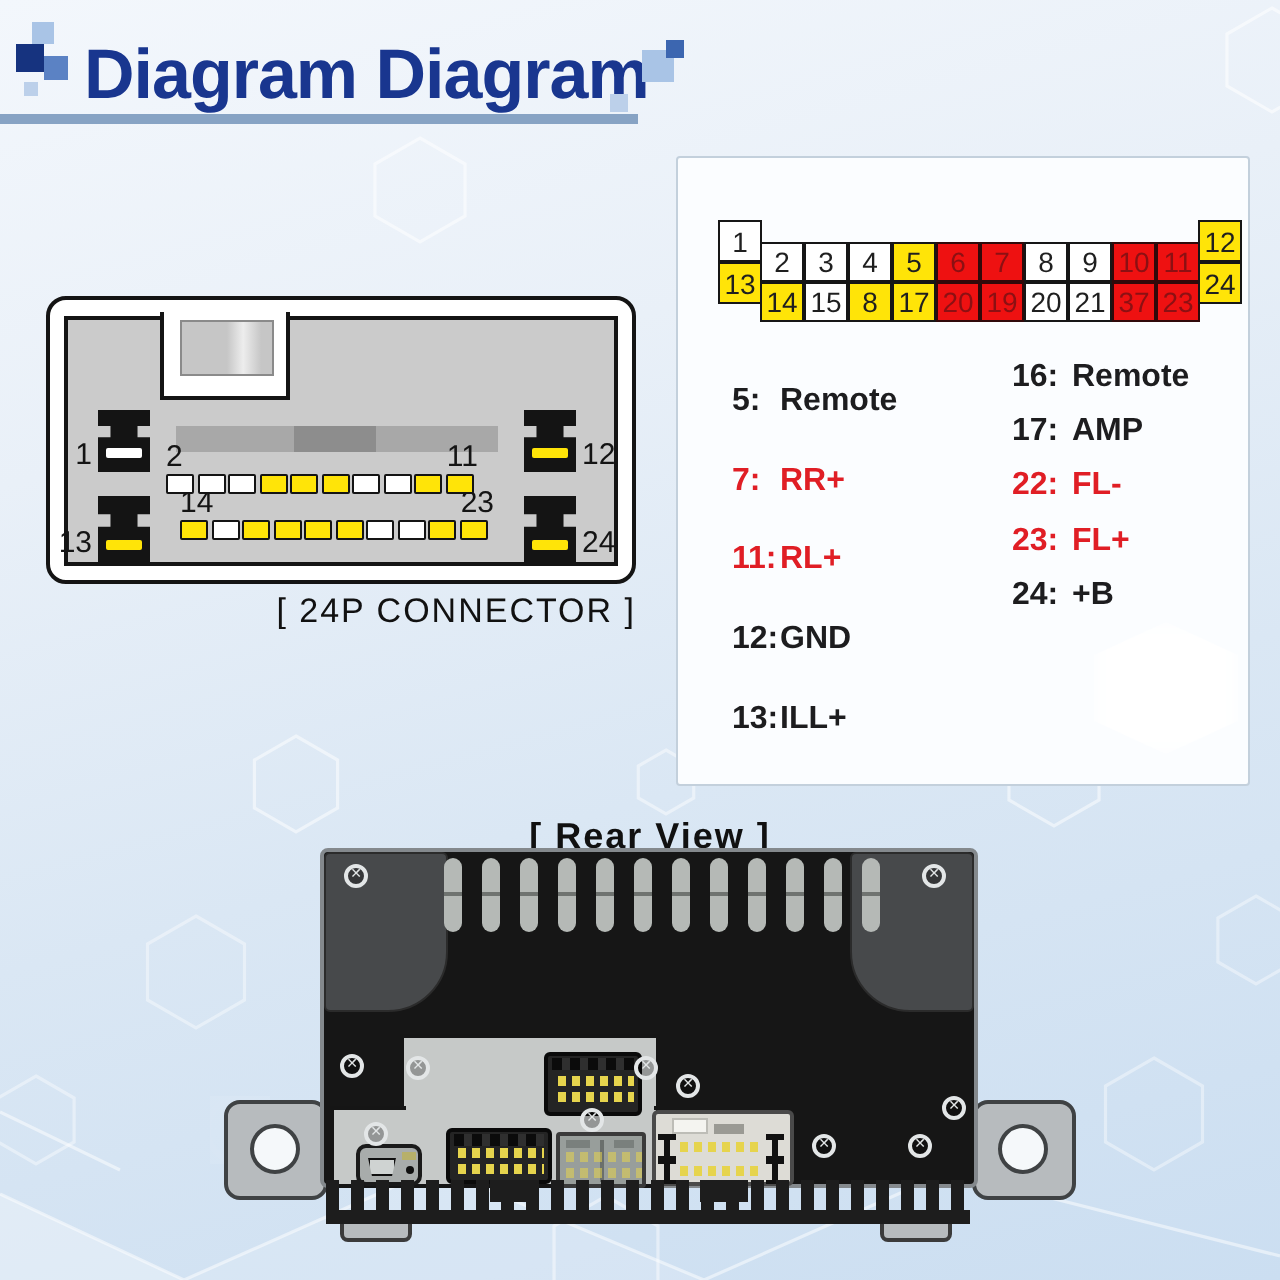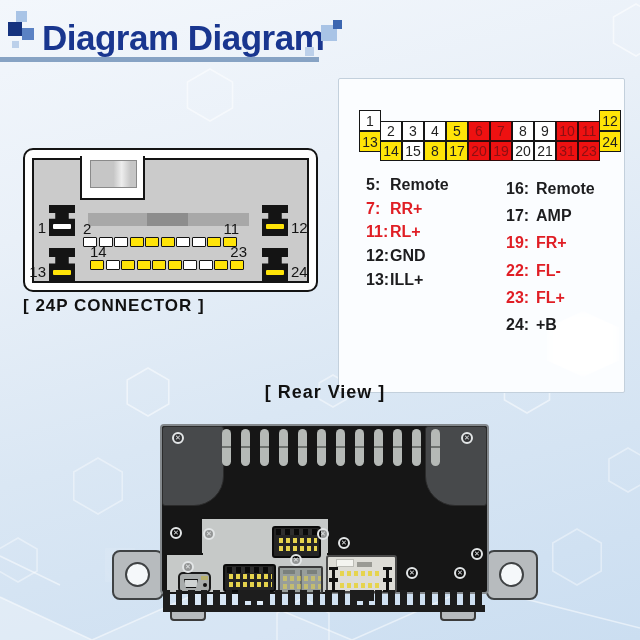--- a/index.html
+++ b/index.html
@@ -48,22 +48,22 @@
   .pos-rt { left:239px; top:57px; width:26px; height:31px; }
   .pos-rb { left:239px; top:100px; width:26px; height:35px; }
   .pblock { position:absolute; inset:0; background:#141414;
     clip-path:polygon(0 0,100% 0,100% 26%,76% 26%,76% 44%,100% 44%,100% 100%,0 100%,0 44%,24% 44%,24% 26%,0 26%); }
   .pslot { position:absolute; left:16%; right:16%; top:62%; height:5px; border-radius:1px; }
   .spnum { position:absolute; font-size:15px; color:#141414; }
   .pos-lt .spnum { right:calc(100% + 3px); bottom:0; }
   .pos-lb .spnum { right:calc(100% + 3px); bottom:3px; }
   .pos-rt .spnum { left:calc(100% + 3px); bottom:0; }
   .pos-rb .spnum { left:calc(100% + 3px); bottom:3px; }
-  .conn-caption { position:absolute; left:23px; top:296px; width:295px; text-align:left;
-    font-size:17px; font-weight:700; letter-spacing:1px; color:#111; }
+  .conn-caption { position:absolute; left:23px; top:296px; width:295px; text-align:right;
+    font-size:17px; font-weight:400; letter-spacing:1px; color:#111; }
 
   
   .panel { position:absolute; left:338px; top:78px; width:287px; height:315px;
     background:#fbfdff; border:1.5px solid #c3d0dc; border-radius:2px; }
   .soft-hex { position:absolute; left:208px; top:232px; width:72px; height:66px;
     background:rgba(255,255,255,.9); filter:blur(5px);
     clip-path:polygon(50% 0,100% 25%,100% 75%,50% 100%,0 75%,0 25%); }
   .ptable { position:absolute; left:20px; top:31px; width:264px; height:51px; }
   .tcol, .trow { position:absolute; display:flex; }
   .tcol { flex-direction:column; }
@@ -74,29 +74,29 @@
   .tcell { width:22px; height:20px; border:1.4px solid #161616; display:flex;
     align-items:center; justify-content:center; font-size:14px; color:#1f1f1f; }
   .tcol .tcell { height:21px; }
   .tcell.white { background:#ffffff; }
   .tcell.yellow { background:#ffe408; }
   .tcell.red { background:#ee1111; color:#8c1013; border-color:#30090a; }
   .plist { position:absolute; }
   .plist-left { left:27px; top:97px; }
   .plist-right { left:167px; top:101px; }
   .pli { font-size:16px; font-weight:600; white-space:nowrap; }
-  .plist-left .pli { height:23.7px; }
+  .plist-left .pli { height:23.7px;margin-top:16px; }
   .plist-right .pli { height:27.2px; }
   .pli.black { color:#1d1d1f; }
   .pli.red { color:#e01e25; }
   .pli .pnum { display:inline-block; width:24px; }
   .plist-right .pnum { width:30px; }
 
   
-  .rear-caption { position:absolute; left:225px; top:382px; width:200px; text-align:center;
+  .rear-caption { position:absolute; left:225px; top:408px; width:200px; text-align:center;
     font-size:18px; font-weight:600; letter-spacing:1px; color:#111; }
   .device { position:absolute; left:112px; top:424px; width:426px; height:204px; }
   .bracket { position:absolute; background:#b7bbbe; border:2px solid #3f4244; border-radius:8px; }
   .bracket-l { left:0; top:126px; width:52px; height:50px; }
   .bracket-r { left:374px; top:126px; width:52px; height:50px; }
   .bracket-hole { position:absolute; width:25px; height:25px; border-radius:50%;
     background:#f5f8fa; border:2.5px solid #3f4244; left:11px; top:10px; }
   .foot { position:absolute; width:36px; height:11px; background:#b7bbbe;
     border:2px solid #3b3b3b; border-radius:0 0 4px 4px; }
   .foot-l { left:58px; top:186px; } .foot-r { left:328px; top:186px; }
@@ -276,21 +276,21 @@
       <div class="trow trow-2">
 
       <div class="tcell yellow">14</div>
           <div class="tcell white">15</div>
           <div class="tcell yellow">8</div>
           <div class="tcell yellow">17</div>
           <div class="tcell red">20</div>
           <div class="tcell red">19</div>
           <div class="tcell white">20</div>
           <div class="tcell white">21</div>
-          <div class="tcell red">31</div>
+          <div class="tcell red">37</div>
           <div class="tcell red">23</div>
         </div>
       <div class="tcol tcol-right">
 
       <div class="tcell yellow">12</div>
           <div class="tcell yellow">24</div>
         </div>
     </div>
     <div class="plist plist-left">
 
@@ -310,23 +310,20 @@
         <span class="pnum">13:</span><span class="plabel">ILL+</span>
       </div>
       </div>
     <div class="plist plist-right">
 
     <div class="pli black">
         <span class="pnum">16:</span><span class="plabel">Remote</span>
       </div>
         <div class="pli black">
         <span class="pnum">17:</span><span class="plabel">AMP</span>
-      </div>
-        <div class="pli red">
-        <span class="pnum">19:</span><span class="plabel">FR+</span>
       </div>
         <div class="pli red">
         <span class="pnum">22:</span><span class="plabel">FL-</span>
       </div>
         <div class="pli red">
         <span class="pnum">23:</span><span class="plabel">FL+</span>
       </div>
         <div class="pli black">
         <span class="pnum">24:</span><span class="plabel">+B</span>
       </div>

